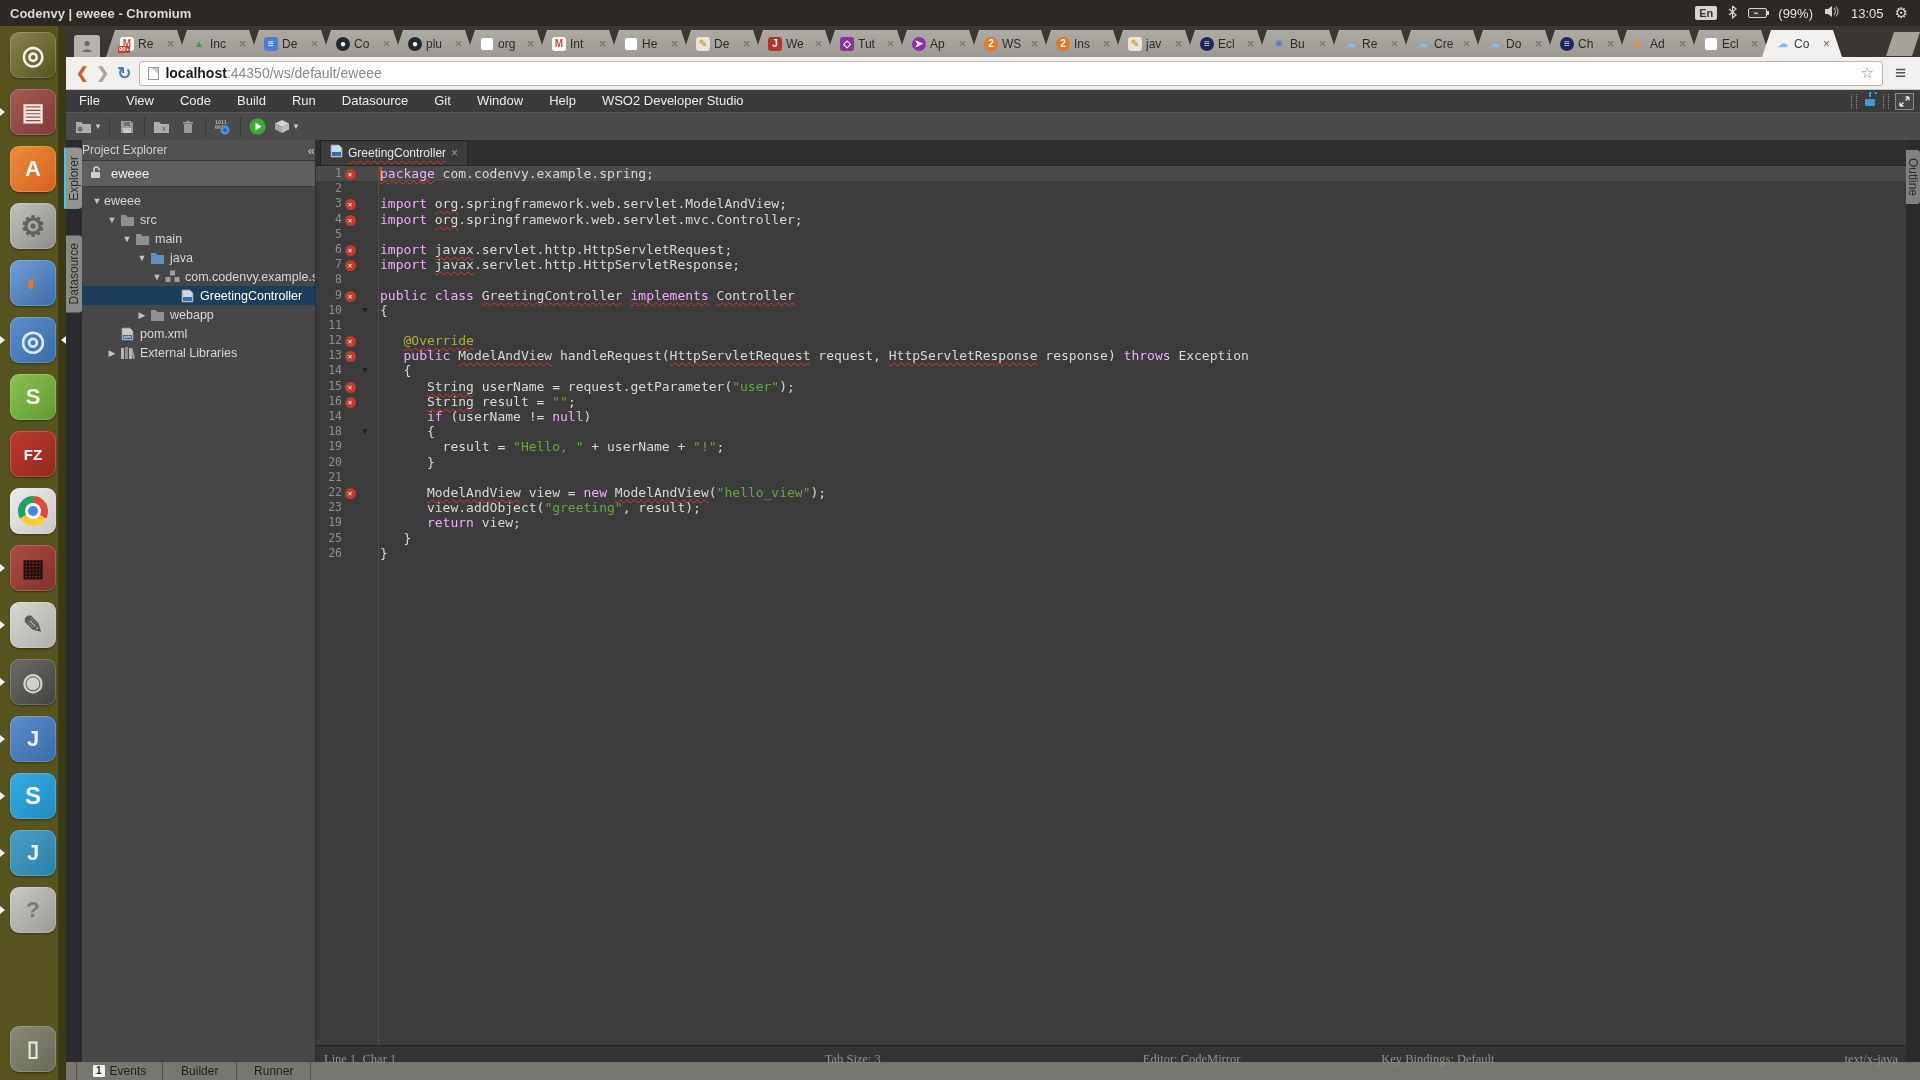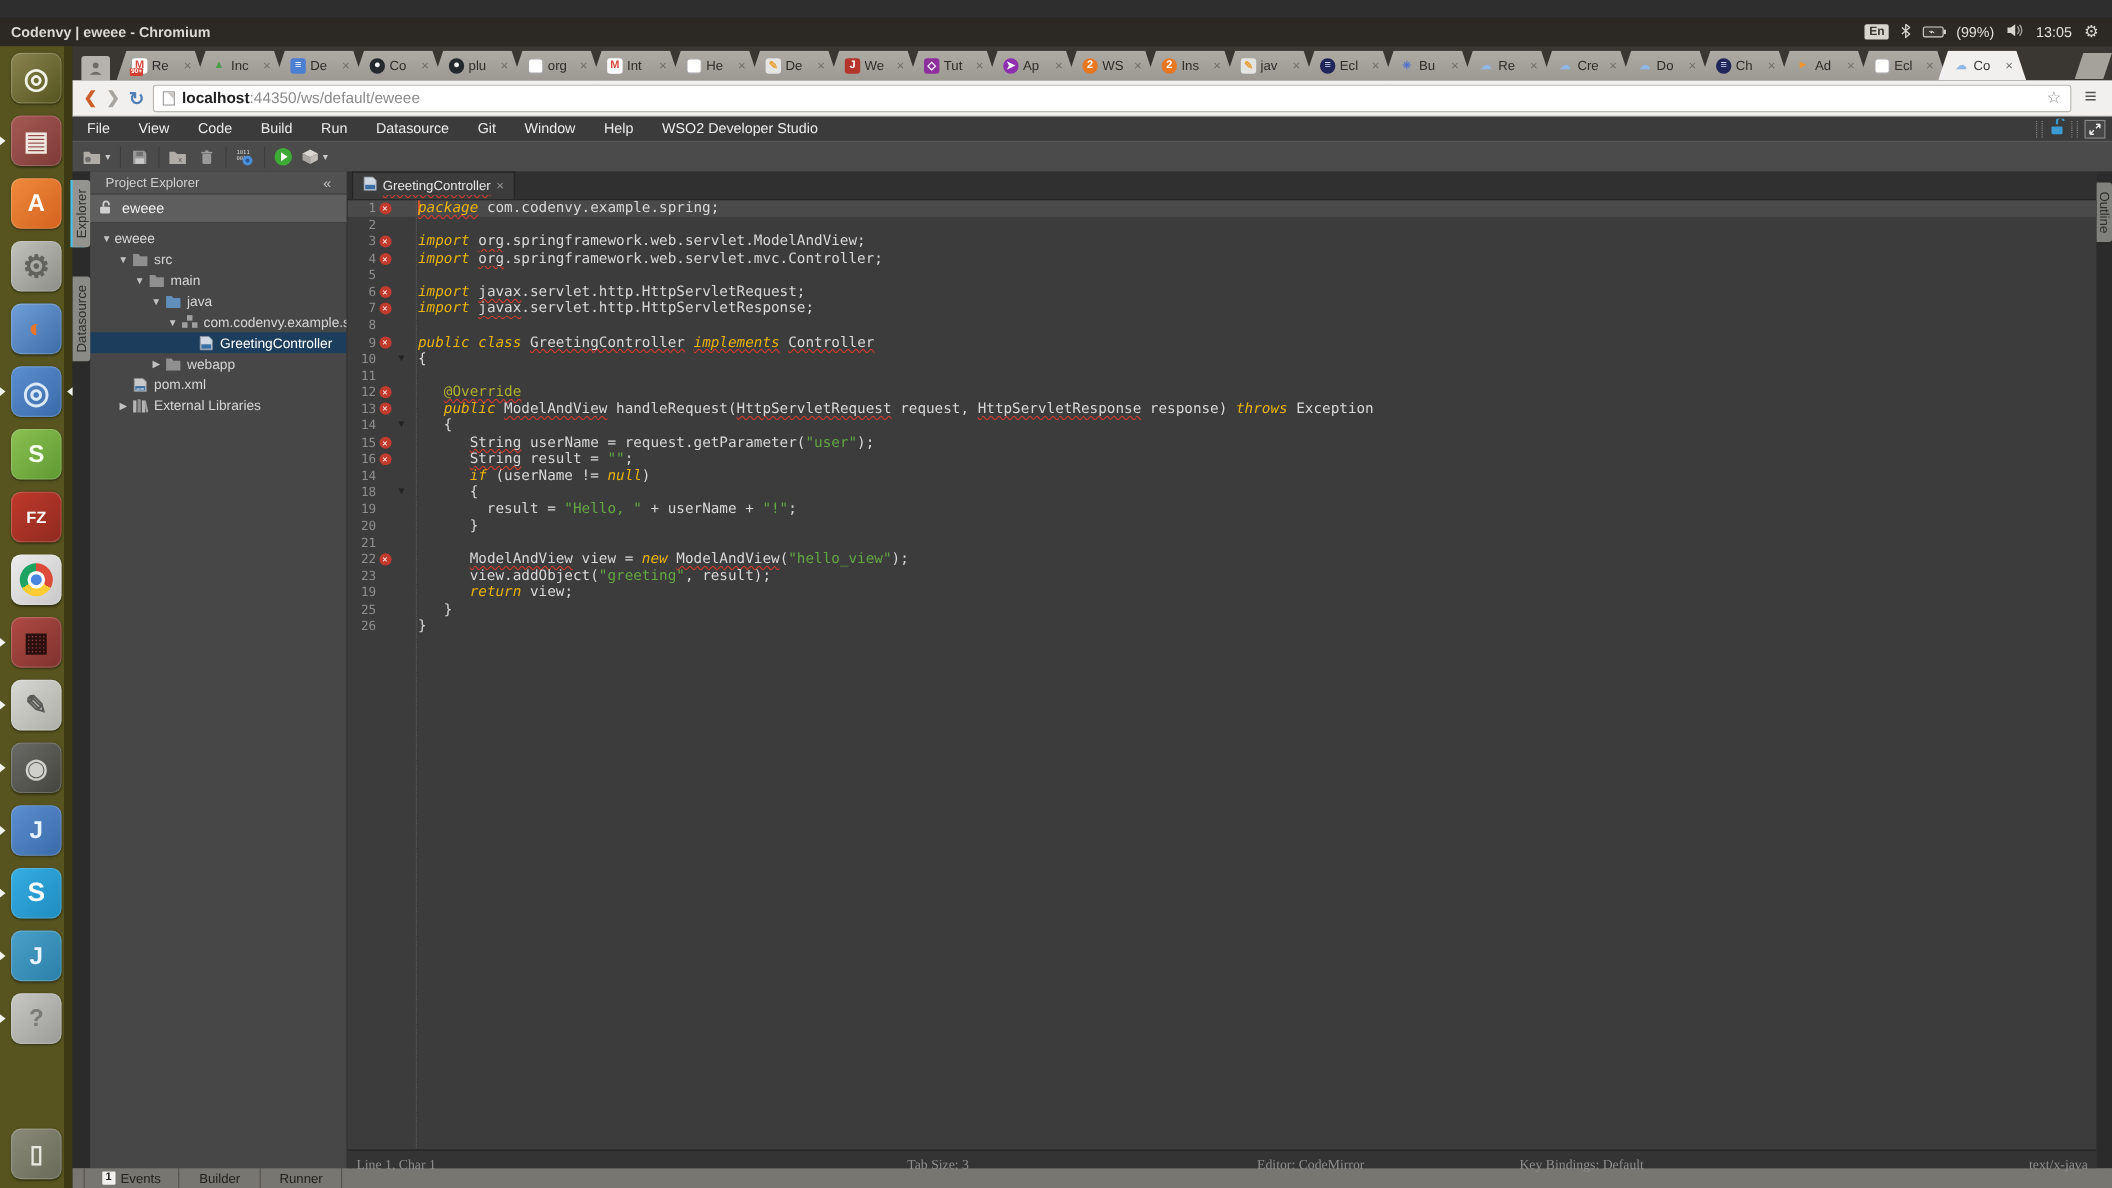--- a/index.html
+++ b/index.html
@@ -1,21 +1,21 @@
 <!DOCTYPE html>
 <html><head>
 <meta charset="utf-8">
 <style>
   * { margin:0; padding:0; box-sizing:border-box; }
   html,body { width:1920px; height:1080px; overflow:hidden; background:#2e2e2e;
     font-family:"Liberation Sans", sans-serif; }
   #screen { width:1920px; height:1080px; display:flex; flex-direction:column; }
 
   
-  #titlebar { height:26px; background:#2c2824; display:flex; align-items:center; flex:0 0 26px;margin-top:16px; }
+  #titlebar { height:26px; background:#2c2824; display:flex; align-items:center; flex:0 0 26px; }
   #titlebar .win-title { color:#dcd8d2; font-weight:bold; font-size:13px; padding-left:10px; }
   #sys-indicators { margin-left:auto; display:flex; align-items:center; gap:11px; padding-right:12px; color:#e4e0da; font-size:13px; }
   .kbd-box { background:#d8d4ce; color:#3a3632; font-size:11px; font-weight:bold; padding:1px 4px; border-radius:2px; }
   .batt { width:19px; height:10px; border:1px solid #d8d4ce; border-radius:2px; position:relative; background:#3a3632; }
   .batt::after { content:""; position:absolute; right:-3px; top:2px; width:2px; height:4px; background:#d8d4ce; }
   .batt .bolt { position:absolute; left:4px; top:-1px; color:#efece6; font-size:9px; }
   .gear { font-size:15px; color:#d8d4ce; }
 
   
   #mainrow { flex:1; display:flex; min-height:0; }
@@ -74,21 +74,21 @@
 
   
   #leftstrip { width:16px; background:#2b2b2b; flex:0 0 16px; display:flex; flex-direction:column; padding-top:8px; gap:26px; }
   .vtab { writing-mode:vertical-rl; transform:rotate(180deg); background:#8a8a86; color:#2e2e2a; font-size:12px; padding:8px 1px; border-radius:3px 0 0 3px; cursor:pointer; align-self:flex-end; }
   .vtab.active { box-shadow:2px 0 0 #49c1e8; background:#93938f; }
   #rightstrip { width:14px; background:#2b2b2b; flex:0 0 14px; display:flex; flex-direction:column; padding-top:10px; }
   .vtab-r { writing-mode:vertical-rl; background:#80807c; color:#2e2e2a; font-size:12px; padding:8px 0; border-radius:0 3px 3px 0; cursor:pointer; }
 
   
   #explorer { width:234px; background:#474747; border-right:1px solid #2e2e2e; display:flex; flex-direction:column; flex:0 0 234px; }
-  #explorer-header { height:21px; background:#515151; border-bottom:1px solid #3a3a3a; display:flex; align-items:center; padding:0 14px; color:#cfcfcf; font-size:12px; flex:0 0 21px;}
+  #explorer-header { height:21px; background:#515151; border-bottom:1px solid #3a3a3a; display:flex; align-items:center; padding:0 0; color:#cfcfcf; font-size:12px; flex:0 0 21px;}
   #collapse-btn { margin-left:auto; color:#c0c0c0; font-size:13px; cursor:pointer; }
   #project-row { height:26px; background:#5e5e5e; border-bottom:1px solid #3a3a3a; display:flex; align-items:center; gap:8px; padding:0 8px; color:#f0f0f0; font-size:13px; flex:0 0 26px; cursor:pointer;}
   #tree { padding-top:4px; overflow:hidden; }
   .trow { height:19px; display:flex; align-items:center; font-size:12.5px; color:#d6d6d6; cursor:pointer; white-space:nowrap; }
   .trow.selected { background:#1c3e5c; color:#fff; }
   .arr { width:14px; text-align:center; font-size:9px; color:#c2c2c2; flex:0 0 14px; cursor:pointer;}
   .tico { width:17px; display:flex; justify-content:center; flex:0 0 17px; margin-right:4px; }
 
   
   #editor { flex:1; display:flex; flex-direction:column; min-width:0; background:#3c3c3c; }
@@ -98,21 +98,21 @@
   #edtab-active .tc { color:#9a9a9a; font-size:12px; cursor:pointer; }
   #codewrap { flex:1; position:relative; overflow:hidden; font-family:"DejaVu Sans Mono", monospace; font-size:13px; }
   #gutterline { position:absolute; left:62px; top:0; bottom:0; border-left:1px dotted #5e5e5e; }
   .cl { height:15.2px; line-height:15.2px; display:flex; white-space:pre; }
   .cl.cur { background:#4a4a4a; }
   .ln { width:26px; text-align:right; color:#8f8f8f; font-size:11.5px; flex:0 0 26px; }
   .erc { width:16px; text-align:center; flex:0 0 16px; }
   .err-ic { display:inline-block; width:11px; height:11px; border-radius:50%; background:#c23b2f; color:#fff; font-size:8px; line-height:11px; text-align:center; font-weight:bold; vertical-align:1px; cursor:pointer;}
   .fld { width:14px; flex:0 0 14px; color:#232323; font-size:9px; text-align:center; cursor:pointer;}
   .ct { padding-left:8px; color:#d8d8d8; }
-  .tok-k { color:#eab308;font-style:italic; }
+  .tok-k { color:#f0abfc; }
   .tok-s { color:#63a742; }
   .tok-a { color:#b0b02e; }
   .sq { text-decoration:underline wavy #d23b2f 1px; text-underline-offset:2px; text-decoration-skip-ink:none; }
   .cursor { display:inline-block; width:2px; height:13px; background:#d35427; vertical-align:-2px; margin-right:-2px; }
 
   #edstatus { height:17px; background:#343434; border-top:1px solid #232323; position:relative; flex:0 0 17px;
     font-family:"Liberation Serif", serif; font-size:12.5px; color:#8f8f8f; }
   #edstatus span { position:absolute; top:6px; }
 
   

